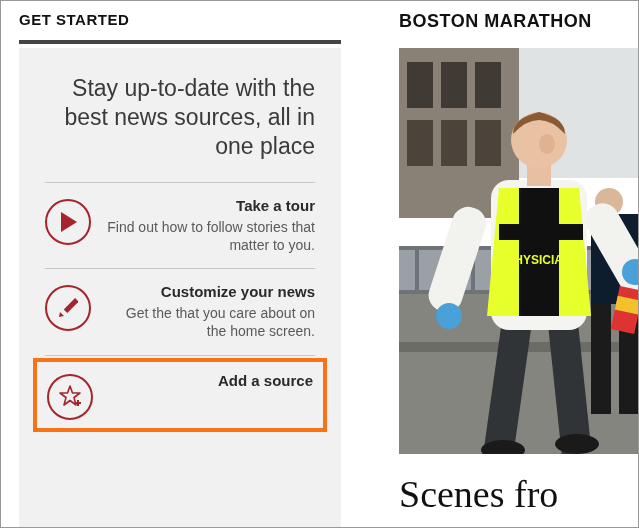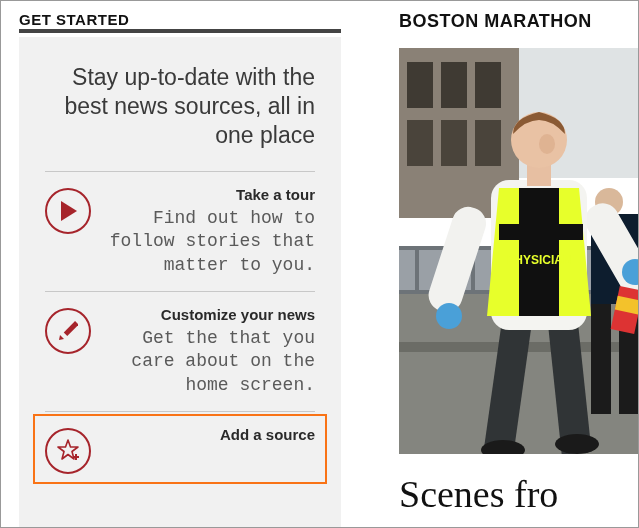--- a/index.html
+++ b/index.html
@@ -21,21 +21,21 @@
     width: 358px;
     padding: 0 18px 0 18px;
     display: flex;
     flex-direction: column;
   }
   .section-title {
     font-size: 15px;
     font-weight: 700;
     letter-spacing: 0.5px;
     color: #111;
-    padding-bottom: 1px;
+    padding-bottom: 12px;
   }
   .thick-rule {
     border: none;
     border-top: 4px solid #444;
     margin-bottom: 4px;
   }
   .card {
     background: #f1f1f1;
     padding: 26px 26px 12px 26px;
     flex: 1;
@@ -74,27 +74,26 @@
   .action-text { flex: 1; }
   .action-title {
     font-size: 15px;
     font-weight: 700;
     color: #2a2a2a;
     line-height: 1.25;
     margin-bottom: 2px;
     margin-left: 34px;
   }
   .action-desc {
-    font-size: 18px;
+    font-size: 14px;
     color: #5a5a5a;
     line-height: 1.3;
-    font-family: Liberation Mono, monospace;
   }
   .highlight-box {
-    border: 2px solid #f97316;
+    border: 4px solid #f97316;
     padding: 10px 10px 8px 10px;
     margin-left: -12px;
     margin-right: -12px;
     margin-top: 2px;
   }
   .highlight-box .action { padding: 0; }
 
   
   .right-col {
     flex: 1;

